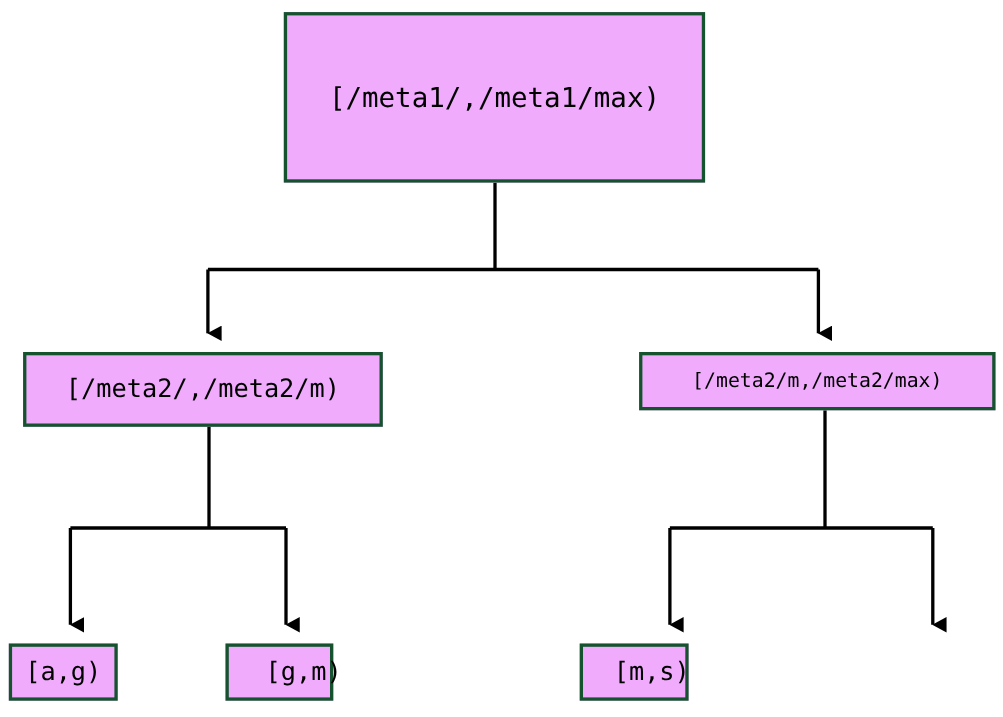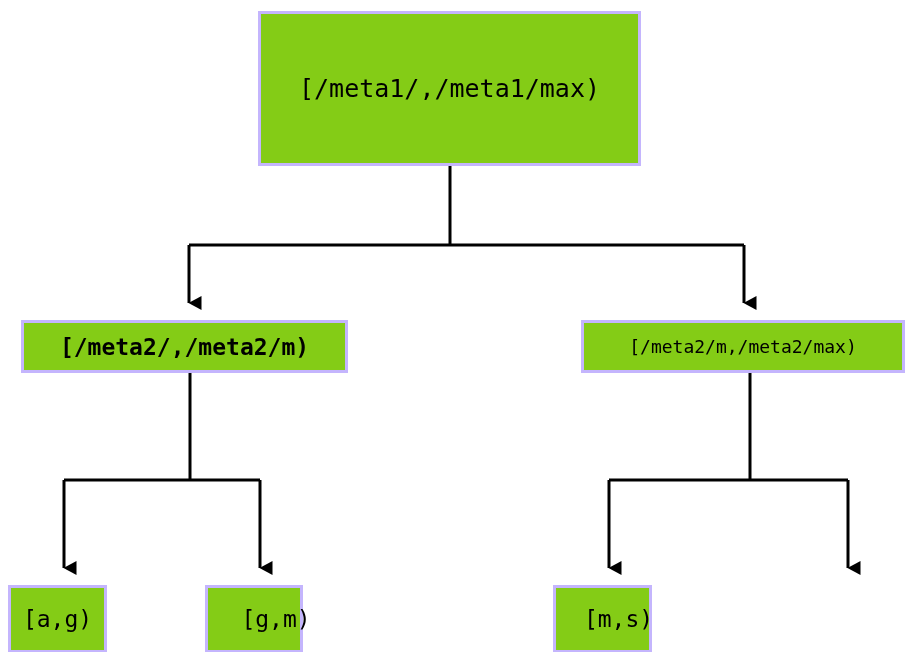--- a/index.html
+++ b/index.html
@@ -22,61 +22,60 @@
     position: absolute;
     left: 0;
     top: 0;
     width: 912px;
     height: 652px;
     display: block;
   }
   .node-box {
     position: absolute;
     box-sizing: border-box;
-    background: #84cc16;
-    border: 3px solid #c4b5fd;
+    background: #f0abfc;
+    border: 3px solid #14532d;
     display: flex;
     align-items: center;
     justify-content: center;
     text-align: center;
     color: #000000;
     font-family: "DejaVu Sans Mono", monospace;
     white-space: pre;
     letter-spacing: 0px;
   }
   .node-root {
     left: 258px;
     top: 11px;
     width: 383px;
     height: 155px;
     font-size: 25px;
   }
   .node-mid-left {
     left: 21px;
     top: 320px;
     width: 327px;
-    height: 53px;
+    height: 68px;
     font-size: 23px;
-    font-weight: bold;
   }
   .node-mid-right {
     left: 581px;
     top: 320px;
     width: 324px;
     height: 53px;
     font-size: 18px;
   }
   .node-leaf {
     top: 585px;
-    height: 68px;
+    height: 52px;
     font-size: 23px;
   }
   .node-leaf-ag    { left: 8px;   width: 99px;  }
   .node-leaf-gm    { left: 205px; width: 98px; padding-left: 44px;  }
-  .node-leaf-ms    { left: 553px; width: 99px; padding-left: 32px;  }
+  .node-leaf-ms    { left: 527px; width: 99px; padding-left: 32px;  }
   .node-leaf-smax  { left: 777px; width: 126px; }
 </style>
 </head>
 <body>
 
 <div id="diagram-root">
 
   <svg id="tree-svg" viewBox="0 0 912 652" xmlns="http://www.w3.org/2000/svg">
     <defs>
       <marker id="arrow-down" markerWidth="14" markerHeight="14" refX="7" refY="12.5" orient="auto" markerUnits="userSpaceOnUse">

